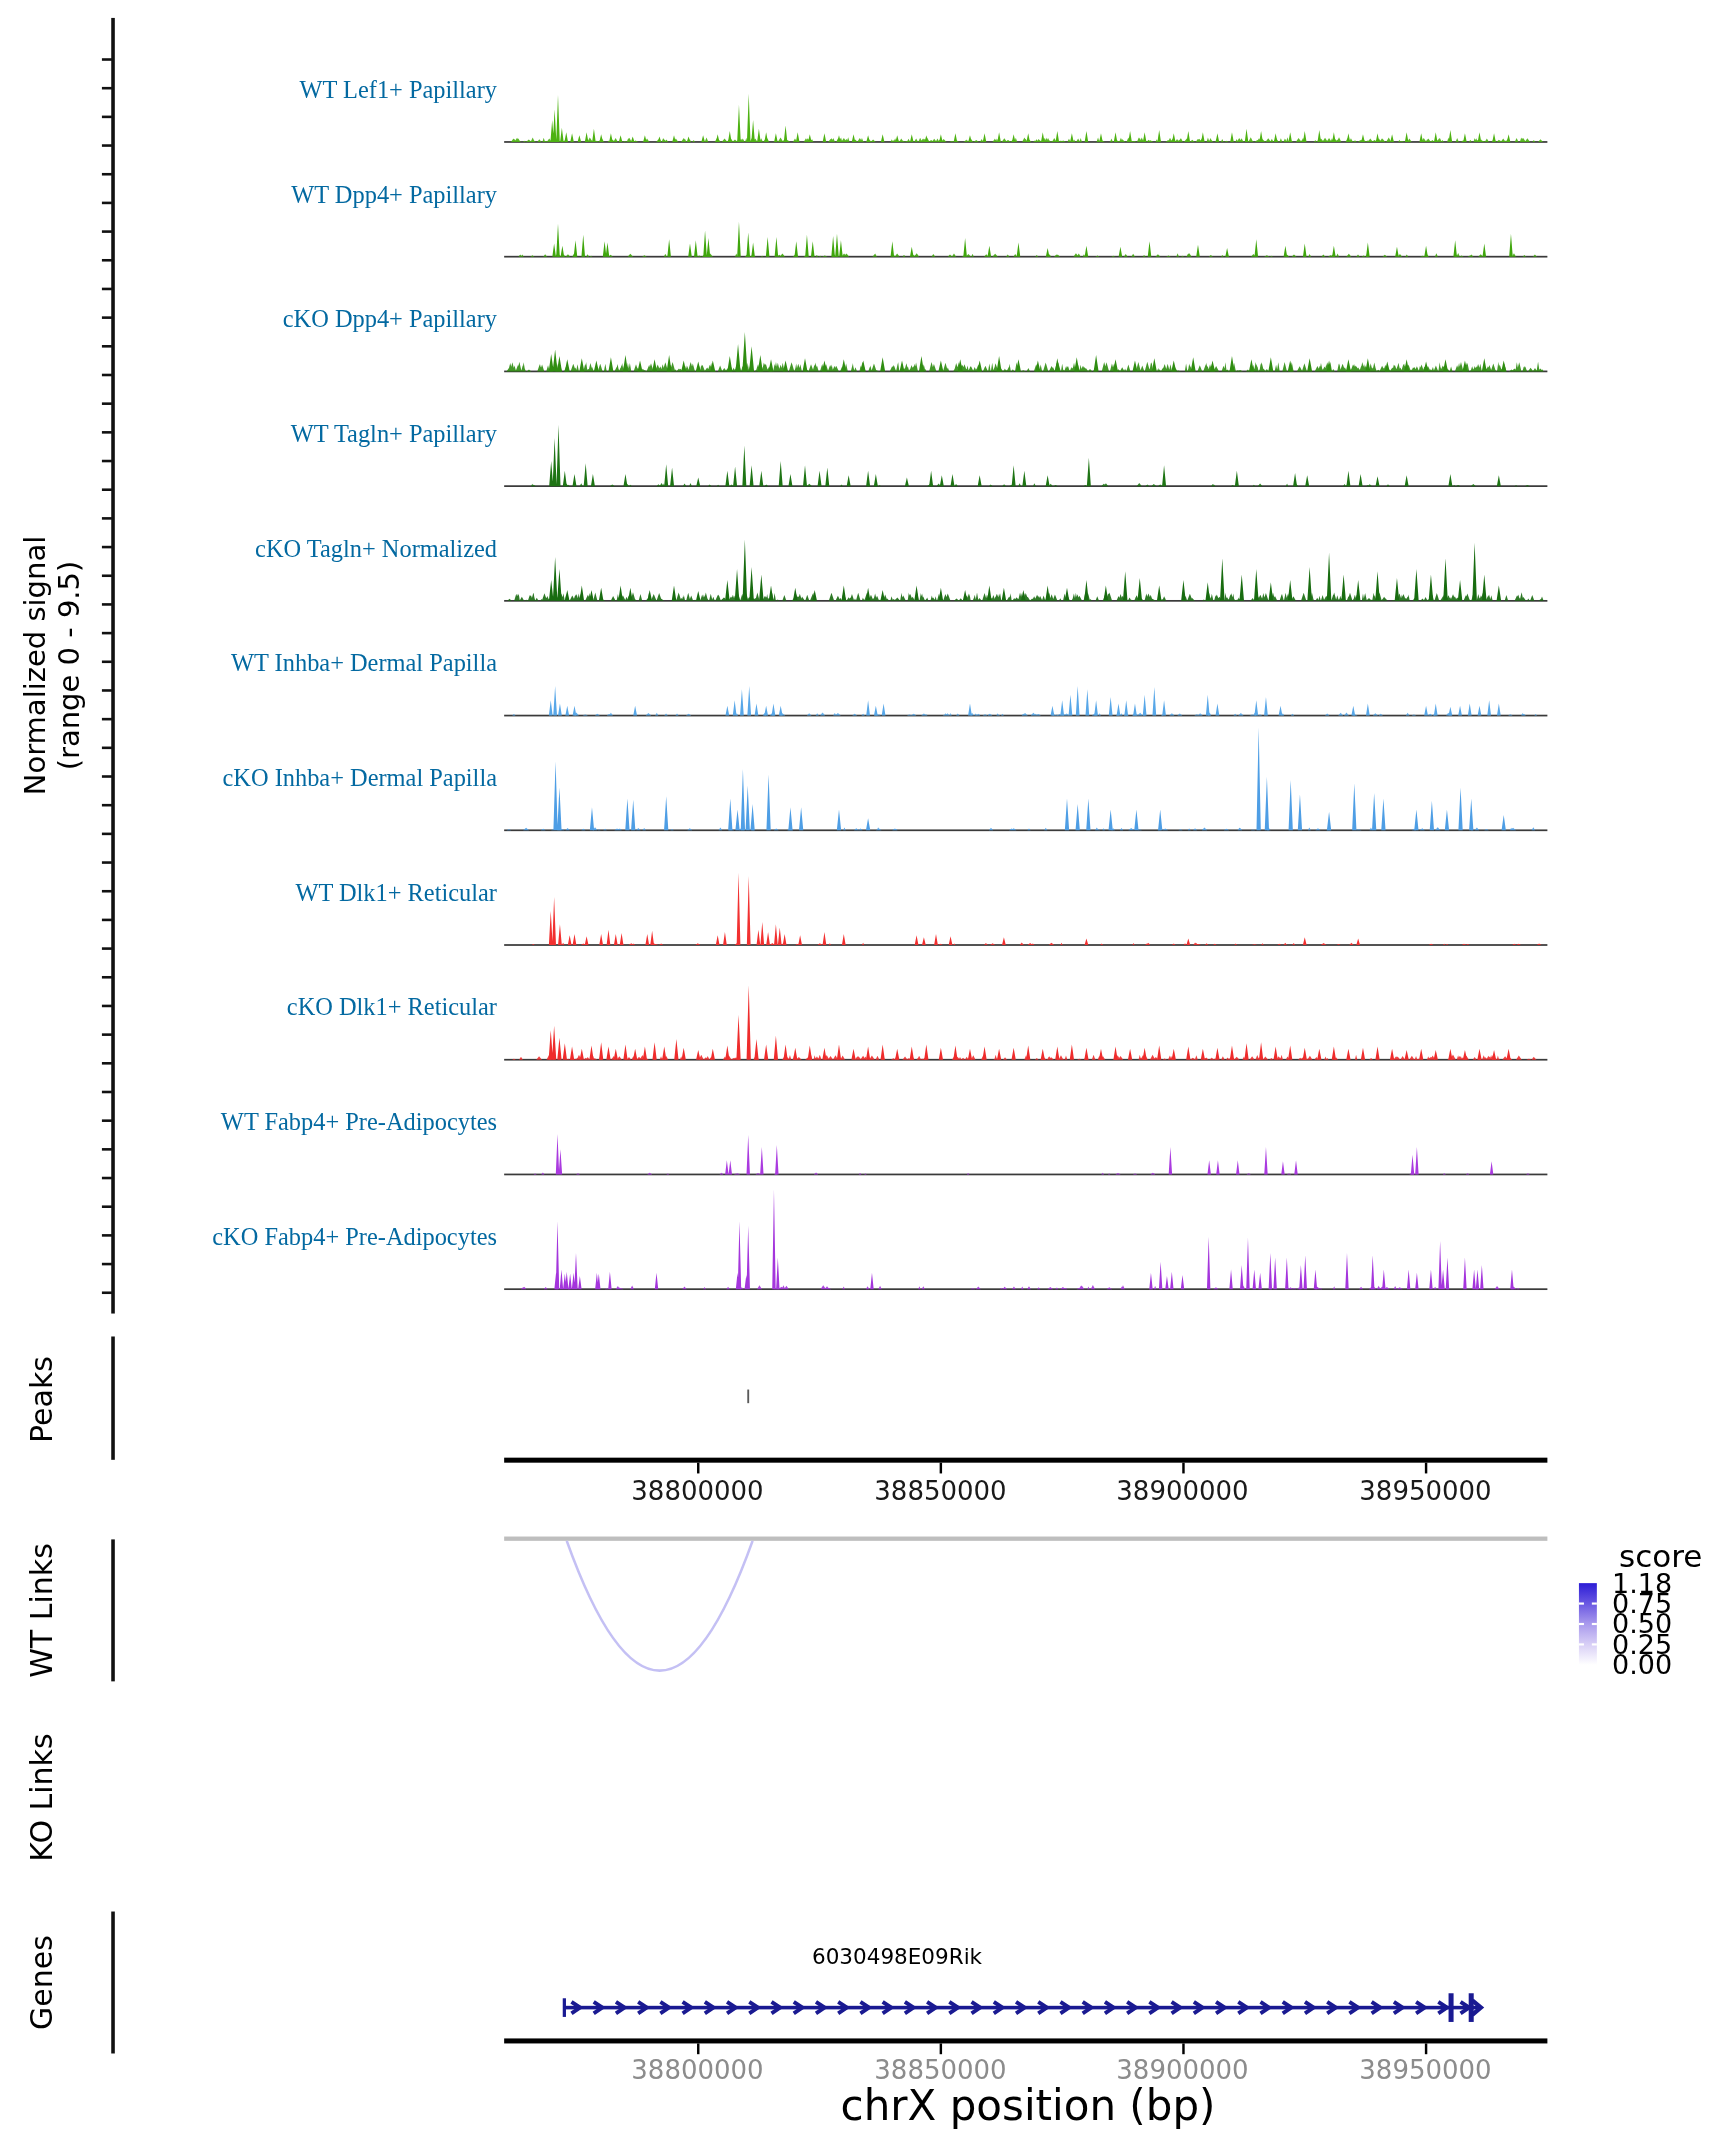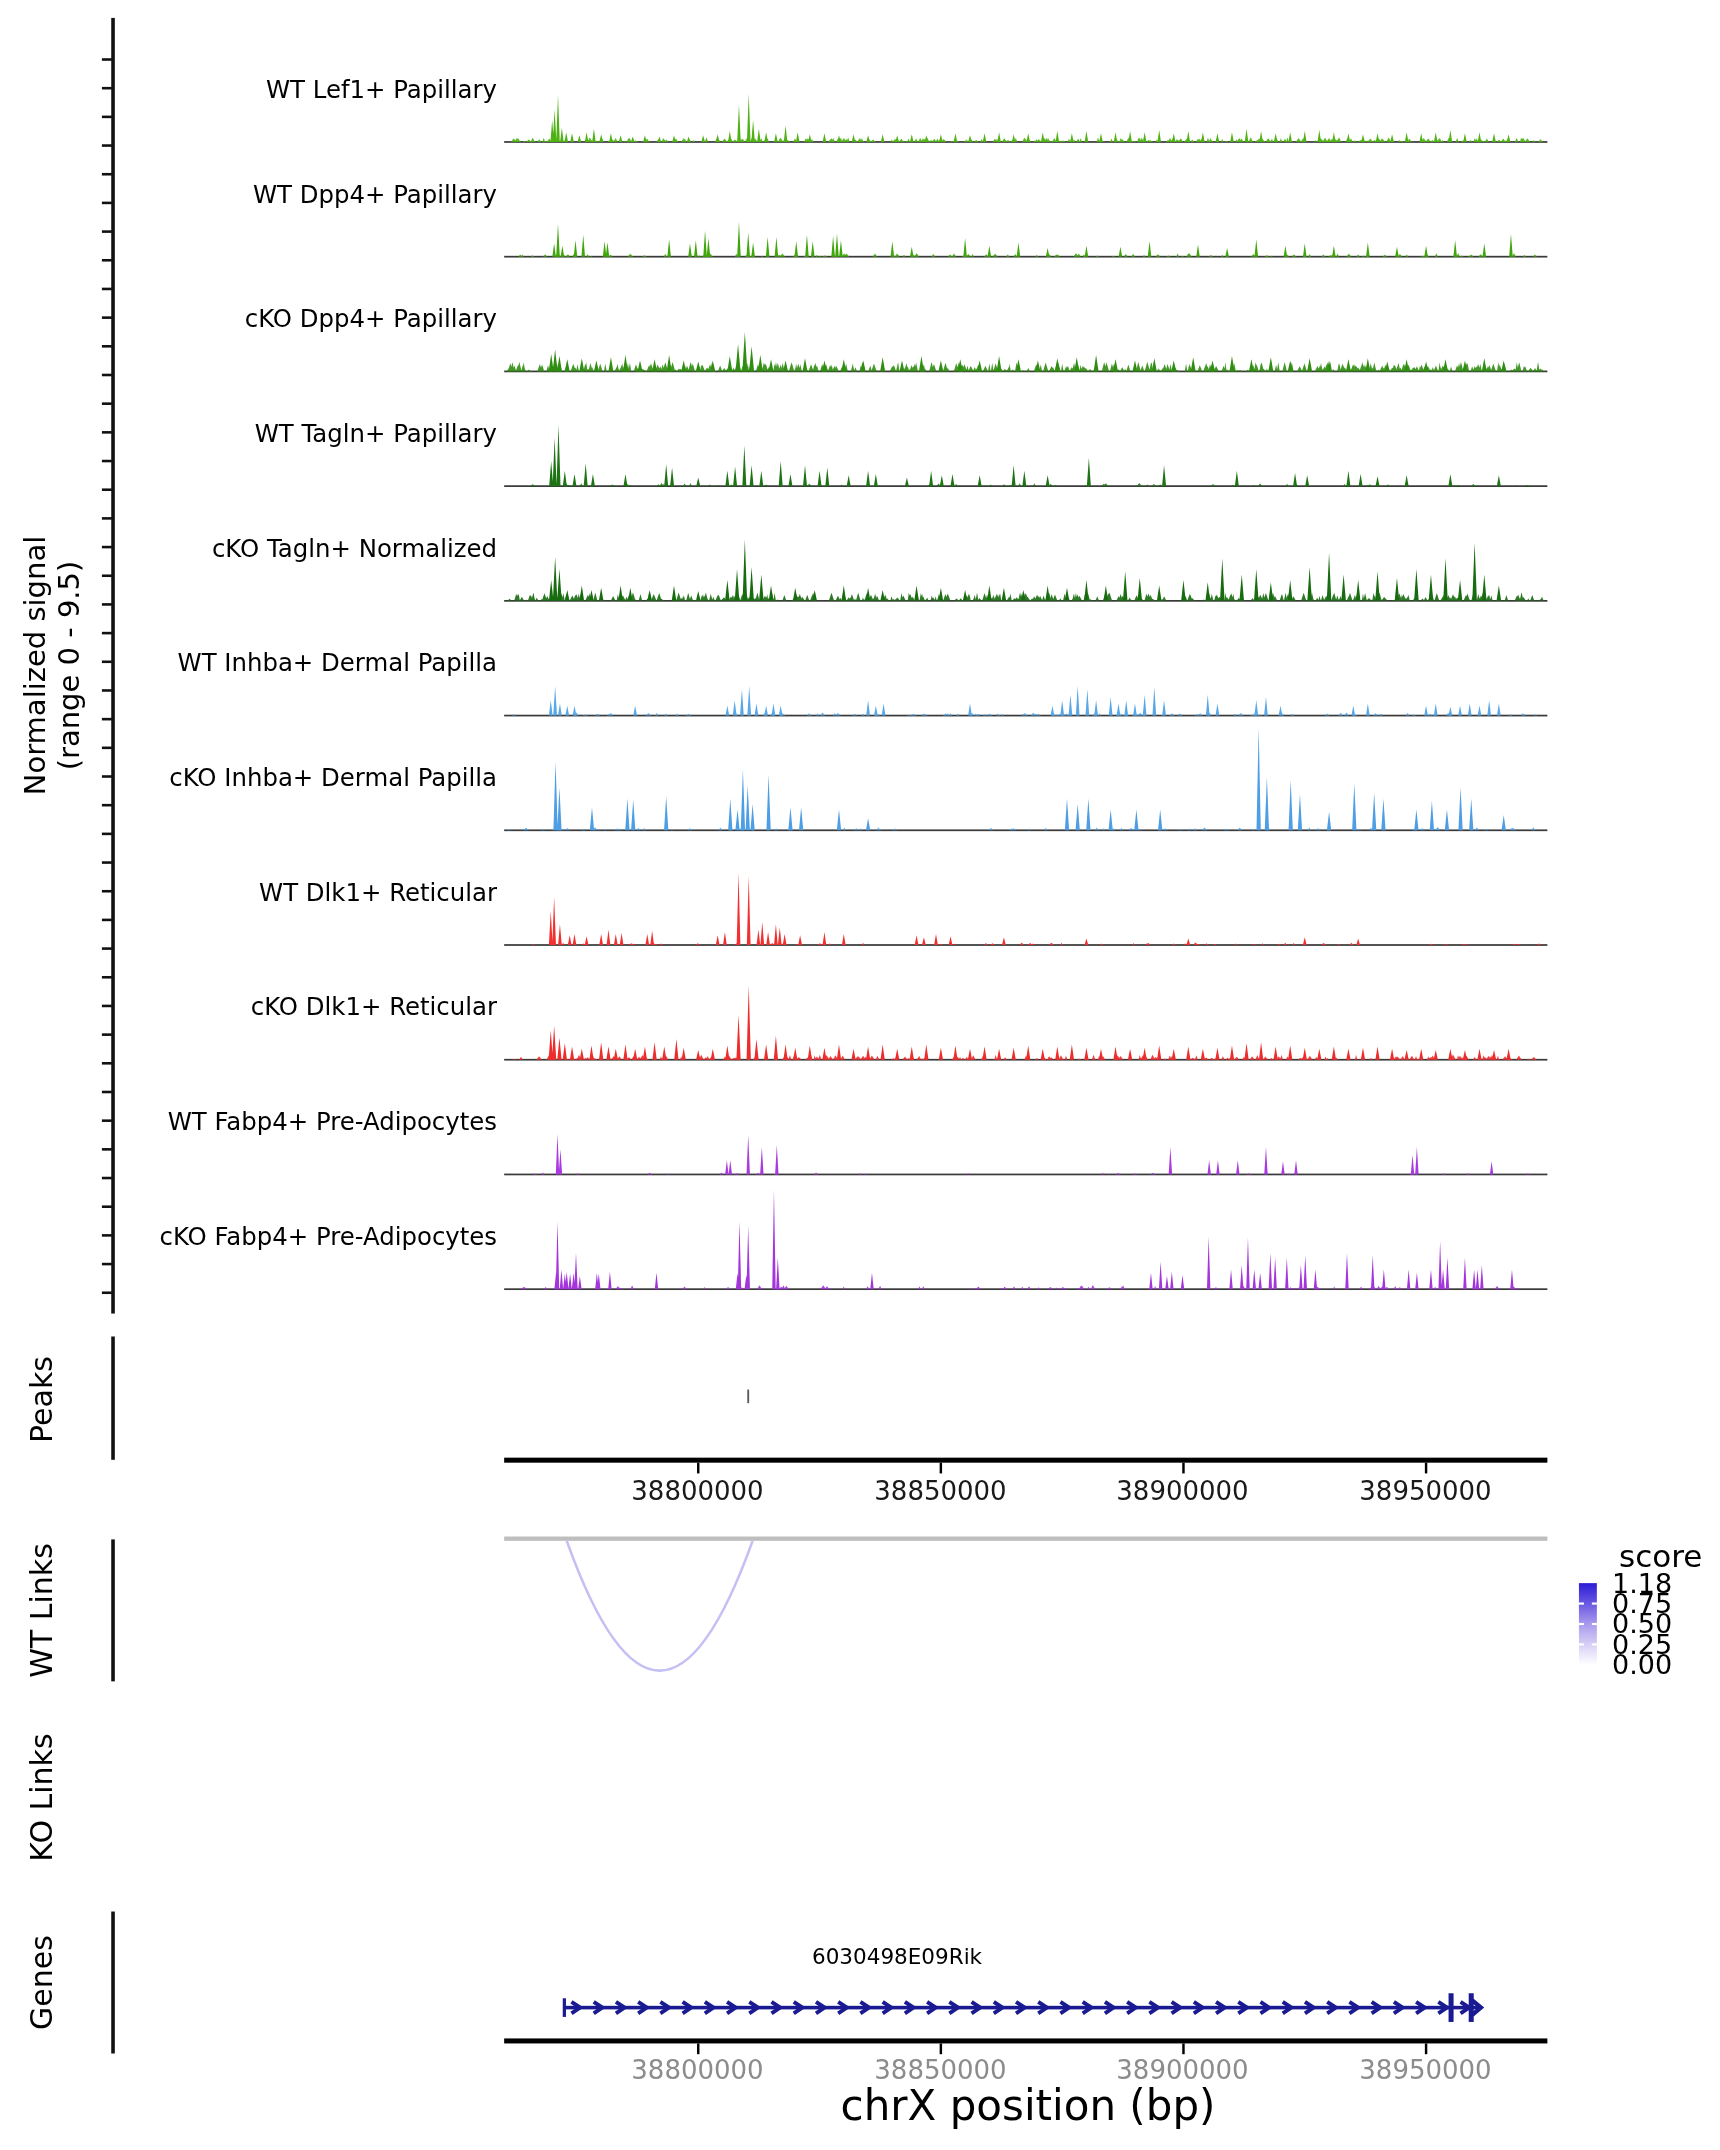--- a/index.html
+++ b/index.html
@@ -1,18 +1,18 @@
 <!DOCTYPE html>
 <html style="font-size:11.5px"><head>
 <meta charset="utf-8">
 <style>
   html,body{margin:0;padding:0;background:#ffffff;}
   body{width:1721px;height:2151px;position:relative;font-family:"DejaVu Sans","Liberation Sans",sans-serif;}
   #plot{position:absolute;left:0;top:0;}
-  .track-label{position:absolute;right:1224px;font-size:24.4px;line-height:32px;color:#000000;white-space:nowrap;}
+  .track-label{position:absolute;right:1224px;font-size:24.4px;line-height:32px;color:#0369a1;white-space:nowrap;font-family:Liberation Serif, serif;}
   .rot{position:absolute;width:229px;height:33px;text-align:center;font-size:30px;line-height:33px;color:#000;transform:rotate(-90deg);white-space:nowrap;}
   .ylab{position:absolute;left:-199px;top:631px;width:502px;height:69px;text-align:center;font-size:29px;line-height:34px;color:#000;transform:rotate(-90deg);}
   .xtick-top{position:absolute;width:229px;text-align:center;font-size:26px;color:#1a1a1a;white-space:nowrap;}
   .xtick-bot{position:absolute;width:229px;text-align:center;font-size:26px;color:#8c8c8c;white-space:nowrap;}
   .gene-name{position:absolute;left:812px;top:1944px;width:430px;text-align:left;font-size:21.5px;color:#000;}
   .xlabel{position:absolute;left:741px;top:2081px;width:574px;text-align:center;font-size:42px;color:#000;}
   .score-title{position:absolute;left:1579px;top:1538px;font-size:31px;color:#000;white-space:nowrap;margin-left:40px;}
   .score-lab{position:absolute;left:1612px;font-size:27px;line-height:29px;color:#000;white-space:nowrap;}
 </style>
 </head>

